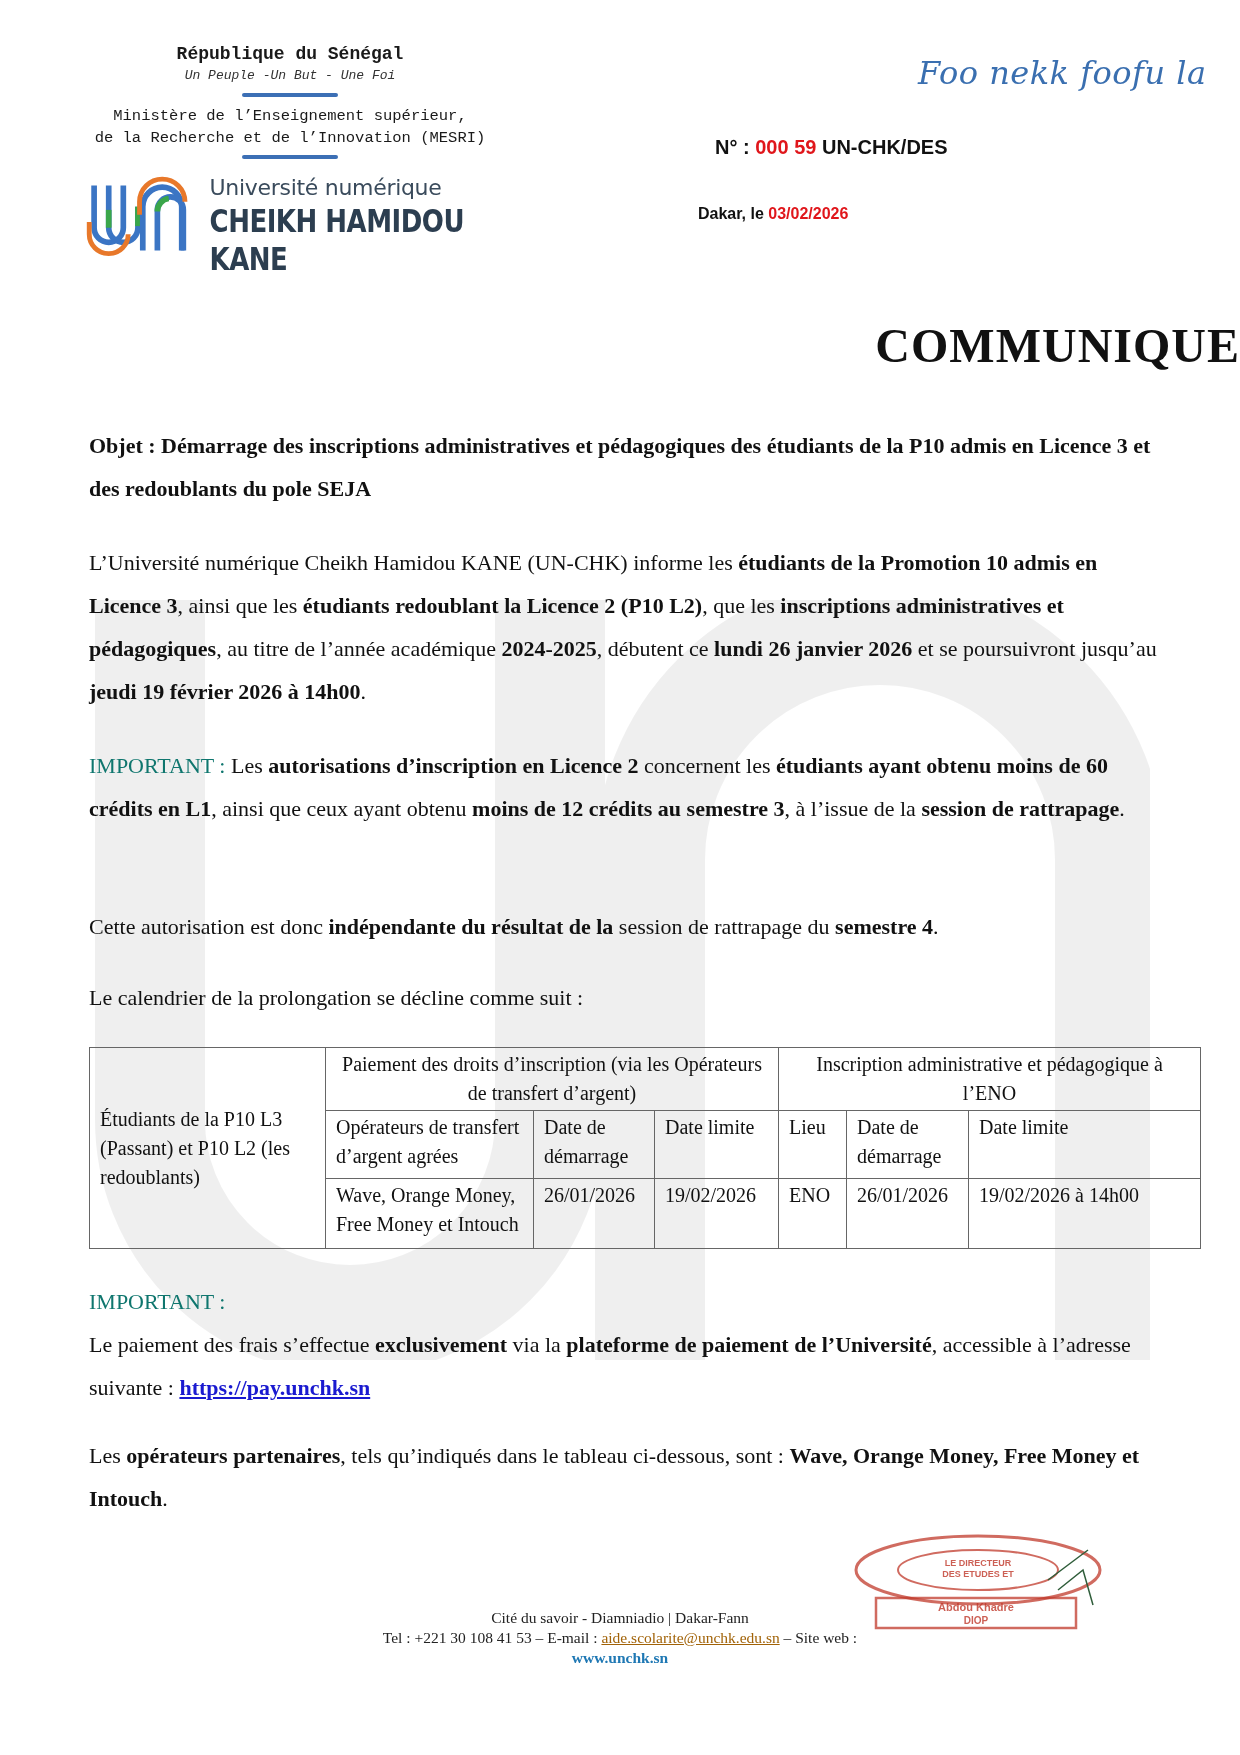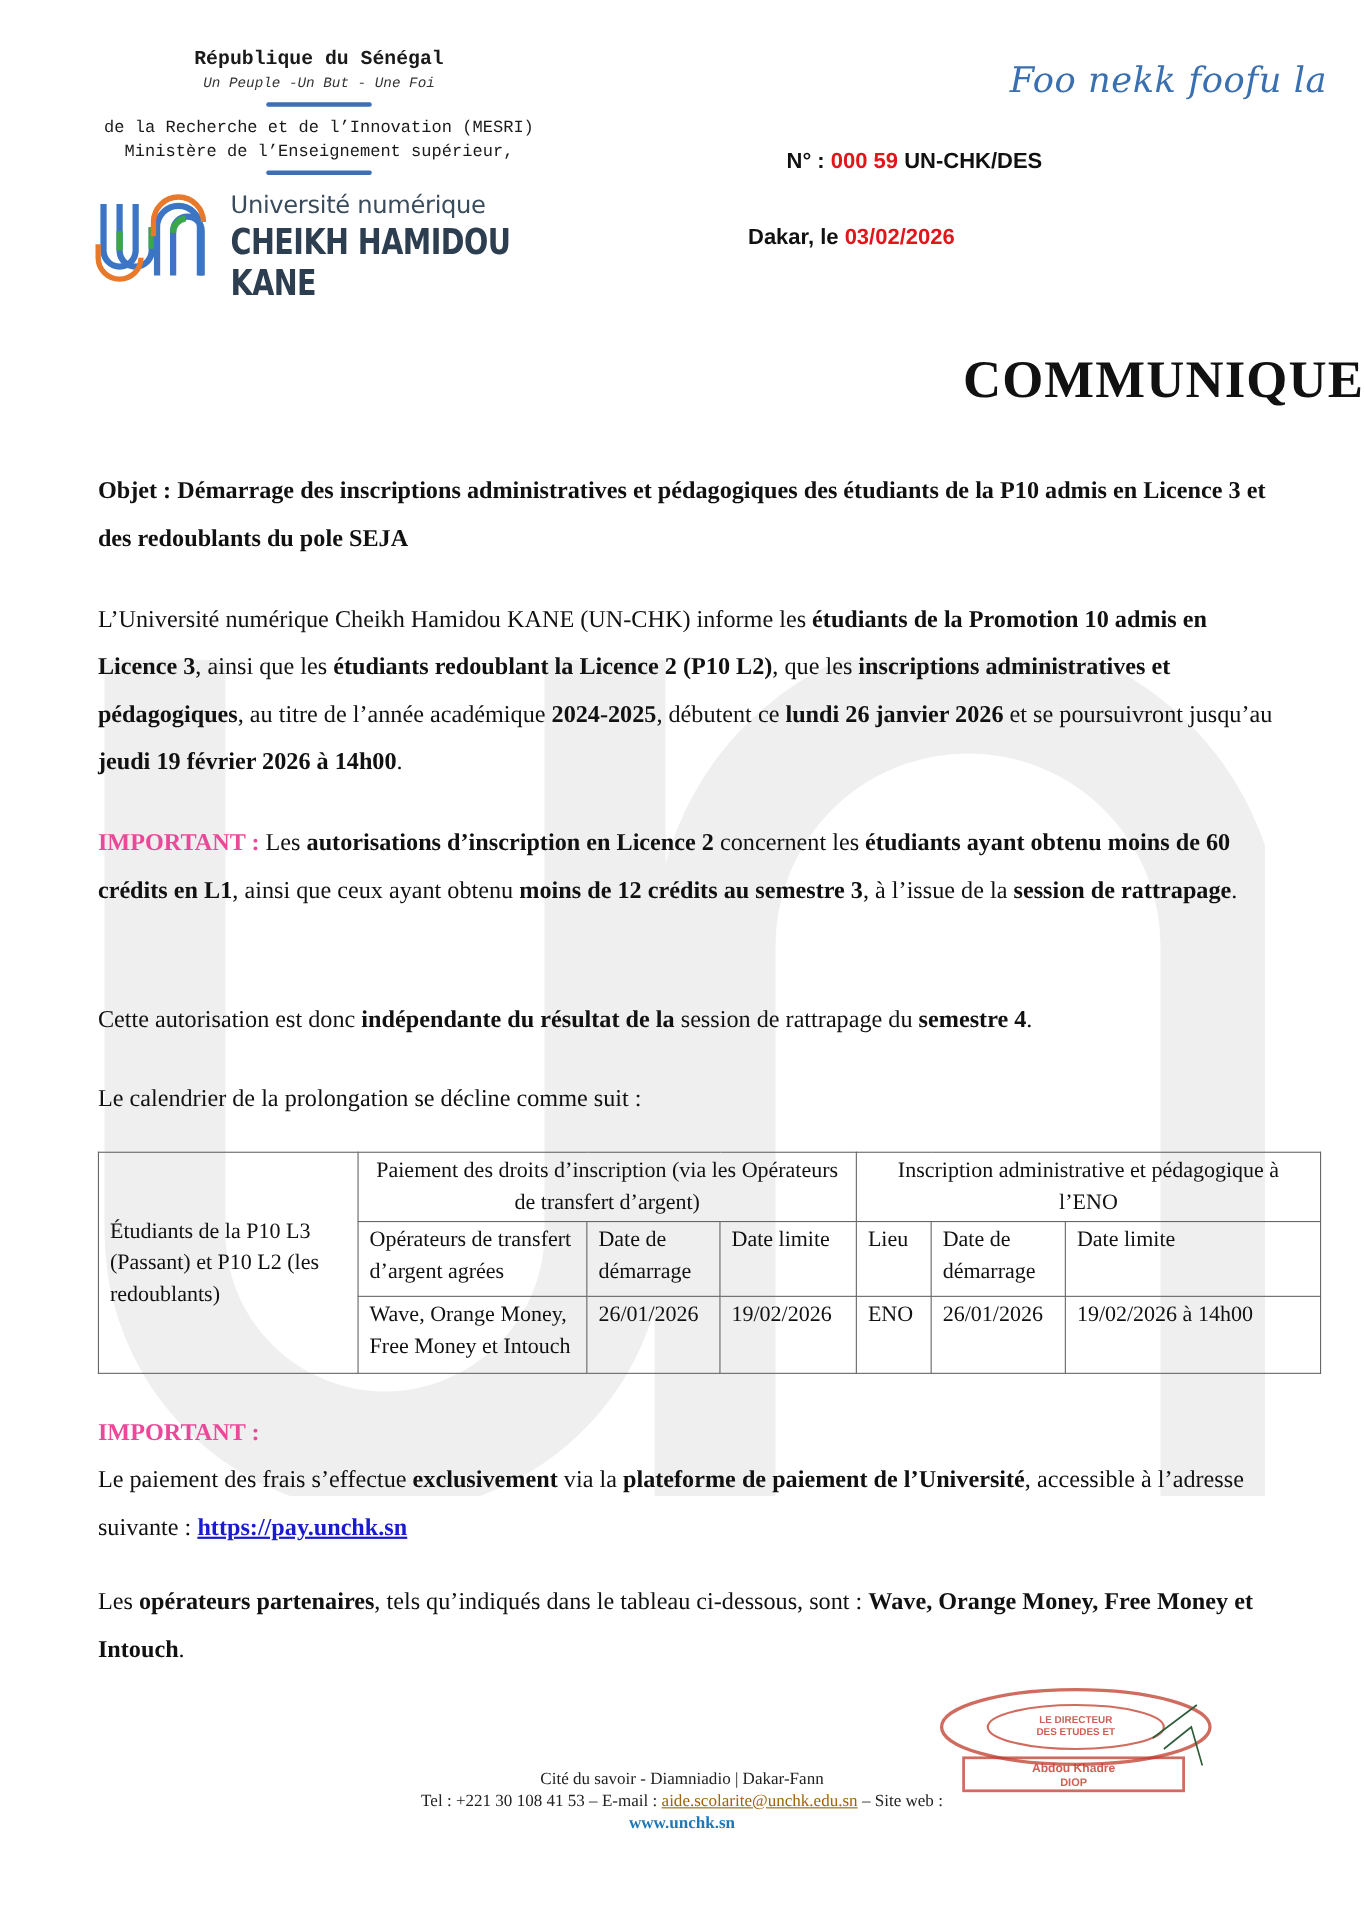--- a/index.html
+++ b/index.html
@@ -18,28 +18,28 @@
 
   .logo { position: absolute; left: 86px; top: 168px; width: 400px; height: 100px; display: flex; align-items: center; }
   .logo svg { width: 140px; height: 100px; }
   .logo-text { margin-left: 10px; font-family: "DejaVu Sans", sans-serif; color: #2c3e50; }
   .logo-line1 { font-size: 22px; color: #3a4b5c; letter-spacing: -0.3px; }
   .logo-line2 { font-size: 26px; font-weight: bold; color: #2c3e50; letter-spacing: -0.5px; transform: scaleY(1.25); transform-origin: top left; margin-top: 2px; }
 
   
   .slogan { position: absolute; left: 918px; top: 54px; font-family: "DejaVu Serif", serif; font-style: italic; font-size: 32px; color: #3a6fb0; letter-spacing: 0.5px; }
   .ref { position: absolute; left: 715px; top: 136px; font-family: "Liberation Sans", sans-serif; font-weight: bold; font-size: 20px; }
-  .dateline { position: absolute; left: 680px; top: 205px; font-family: "Liberation Sans", sans-serif; font-weight: bold; font-size: 20px; }
+  .dateline { position: absolute; left: 698px; top: 205px; font-family: "Liberation Sans", sans-serif; font-weight: bold; font-size: 16px; }
   .red { color: #e0161b; }
 
   .title { position: absolute; left: 0; width: 1240px; top: 318px; text-align: right; font-weight: bold; font-size: 48px; letter-spacing: 1px; }
 
   .body { position: absolute; left: 89px; width: 1070px; font-size: 22px; line-height: 43px; }
   .body b { font-weight: bold; }
-  .green { color: #ec4899; font-weight: bold; }
+  .green { color: #0f766e; font-weight: normal; }
   .objet { top: 424px; font-weight: bold; }
   .p1 { top: 541px; }
   .p2 { top: 744px; }
   .p3 { top: 905px; }
   .p4 { top: 976px; }
 
   table.cal { position: absolute; left: 89px; top: 1047px; width: 1112px; border-collapse: collapse; font-size: 20px; line-height: 29px; }
   table.cal td { border: 1.5px solid #666; padding: 2px 10px; vertical-align: top; margin-top: 40px; }
   table.cal td.c { text-align: center; }
   table.cal td.mid { vertical-align: middle; }
@@ -60,22 +60,22 @@
 
 <svg class="watermark" viewBox="0 0 1060 760">
   <path d="M60 0 V520 a200 200 0 0 0 400 0 V0" fill="none" stroke="#000" stroke-width="110"></path>
   <path d="M560 760 V260 a230 230 0 0 1 460 0 V760" fill="none" stroke="#000" stroke-width="110"></path>
 </svg>
 
 <div class="hdr-left">
   <div class="republic">République du Sénégal</div>
   <div class="motto">Un Peuple -Un But - Une Foi</div>
   <div class="rule"></div>
+  <div class="ministry">Ministère de l’Enseignement supérieur,</div>
   <div class="ministry">de la Recherche et de l’Innovation (MESRI)</div>
-  <div class="ministry">Ministère de l’Enseignement supérieur,</div>
   <div class="rule rule2"></div>
 </div>
 
 <div class="logo">
   <svg viewBox="0 0 140 100">
     <path d="M10 10 V62 a18 18 0 0 0 36 0 V10" fill="none" stroke="#3b75c4" stroke-width="7"></path>
     <path d="M28 10 V62 a18 18 0 0 0 36 0 V36" fill="none" stroke="#3b75c4" stroke-width="7"></path>
     <path d="M28 40 V62" fill="none" stroke="#3aa64a" stroke-width="7"></path>
     <path d="M64 36 V60" fill="none" stroke="#3aa64a" stroke-width="7"></path>
     <path d="M4 55 V70 a24 24 0 0 0 48 0" fill="none" stroke="#e8782a" stroke-width="6"></path>

